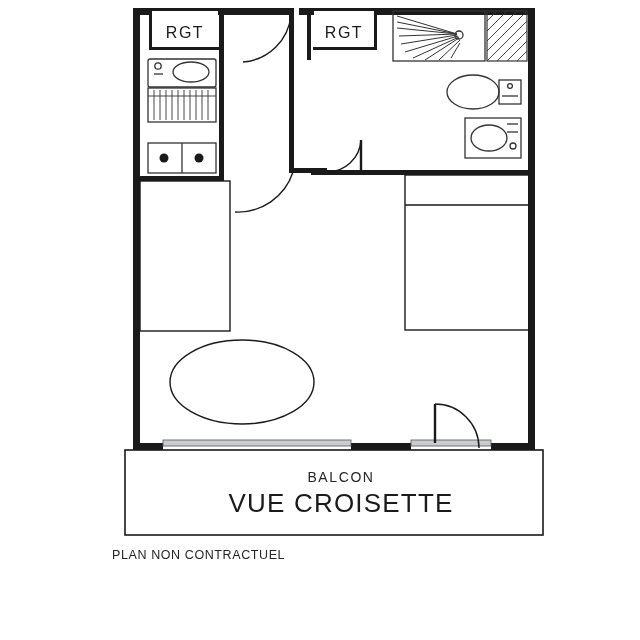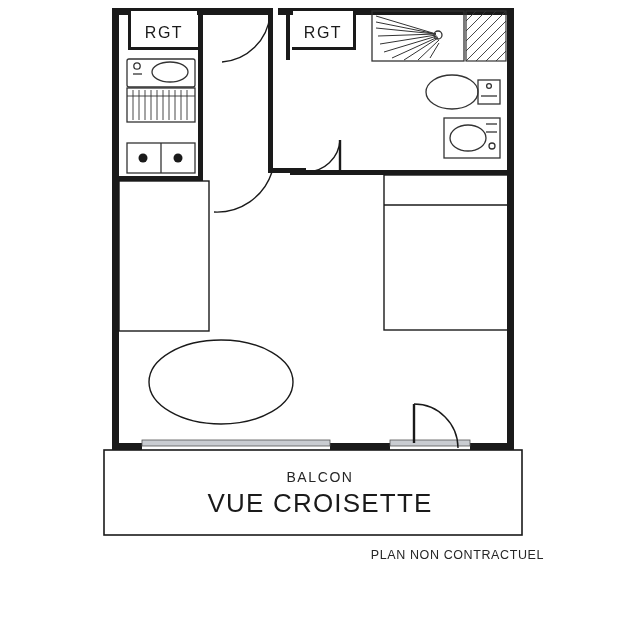--- a/index.html
+++ b/index.html
@@ -13,30 +13,30 @@
     font-family: "Liberation Sans", sans-serif;
     color: #1a1a1a;
     position: relative;
     overflow: hidden;
   }
   #plan-root {
     position: absolute;
     left: 0; top: 0;
     width: 576px;
     height: 640px;
+    padding-left: 21px;
   }
   svg#floorplan {
     display: block;
   }
   .footer {
     position: absolute;
-    left: 124px;
+    left: 112px;
     top: 548px;
     width: 420px;
-    text-align: right;
   }
   .footer-line1 {
     font-size: 12.5px;
     letter-spacing: 0.6px;
     color: #262626;
     margin: 0 0 8px 0;
     font-family: "Liberation Sans", sans-serif;
   }
   .footer-line2 {
     font-size: 12.5px;

